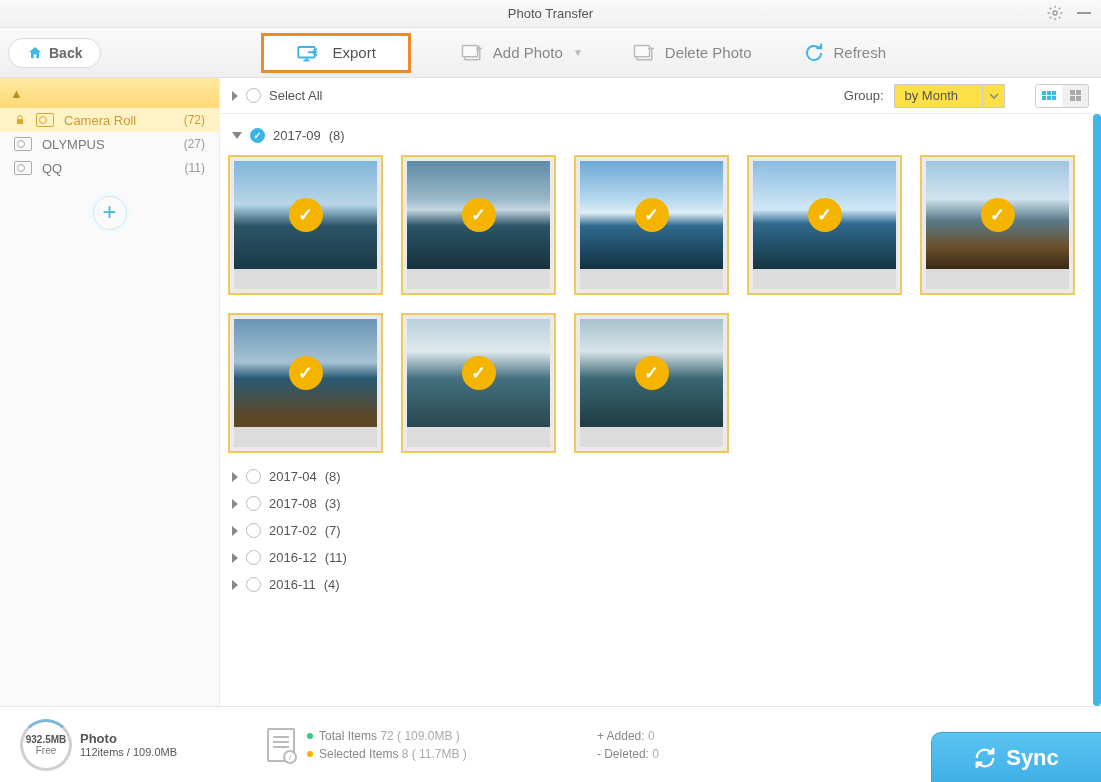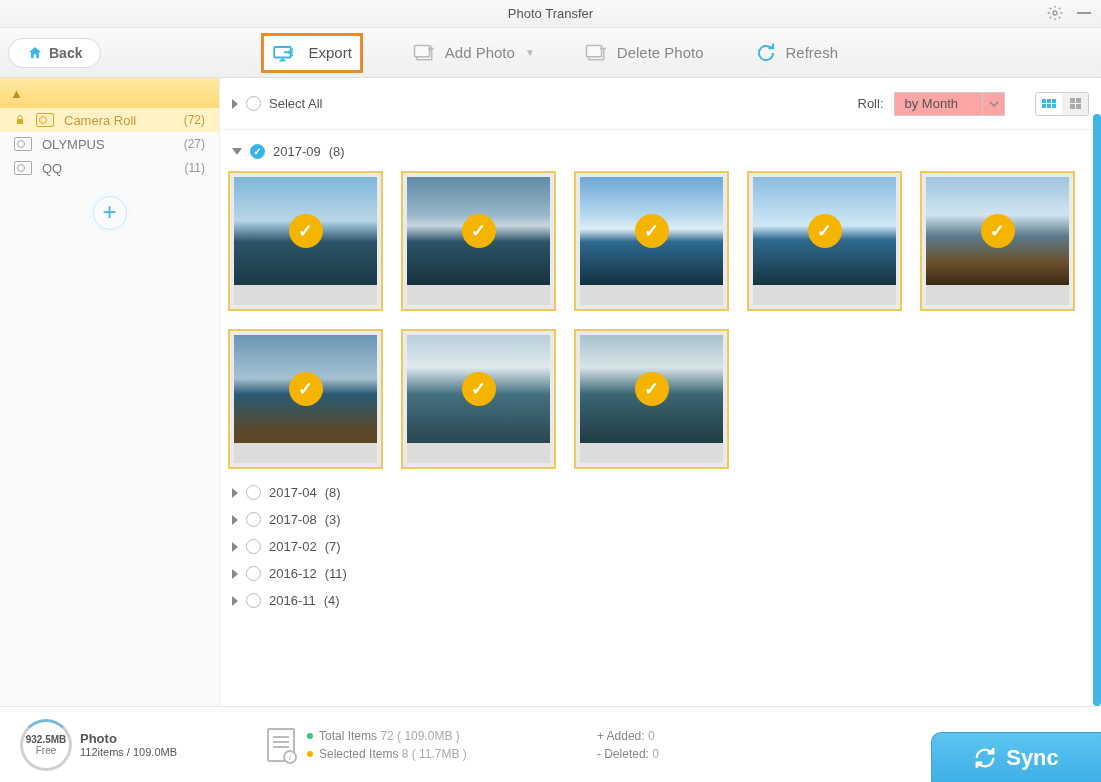--- a/index.html
+++ b/index.html
@@ -4,45 +4,45 @@
 <style>
   * { box-sizing: border-box; margin: 0; padding: 0; font-family: "Segoe UI", Arial, sans-serif; }
   body { width: 1101px; height: 782px; background: #fff; overflow: hidden; font-size: 13px; color: #555;}
   .titlebar { height: 28px; background: linear-gradient(#f9f9f9,#f1f1f1); display:flex; align-items:center; justify-content:center; position:relative; border-bottom:1px solid #e6e6e6;}
   .titlebar .controls { position:absolute; right:10px; top:5px; display:flex; gap:14px; align-items:center;}
   .titlebar .gear { width:16px; height:16px; }
   .toolbar { height: 50px; background: linear-gradient(#fafafa,#efefef); display:flex; align-items:center; padding-left:8px; border-bottom:1px solid #e0e0e0;}
   .back-btn { display:flex; align-items:center; gap:6px; padding:6px 18px; border-radius:16px; border:1px solid #d9d9d9; background:#fff; font-weight:bold; color:#6a6a6a; font-size:14px; cursor:pointer;}
   .tool-actions { display:flex; gap:50px; margin-left:160px;}
   .tool-item { display:flex; align-items:center; gap:8px; font-size:15px; color:#888; cursor:pointer;}
-  .tool-item.highlight { border:3px solid #ec8b27; padding:6px 8px; background:#fff; color:#555;gap:12px;}
+  .tool-item.highlight { border:3px solid #ec8b27; padding:6px 32px; background:#fff; color:#555;gap:12px;}
   .tool-icon { width:24px; height:22px; display:inline-block; }
   .add-chev { font-size:10px; color:#bbb; margin-left:2px;}
   .body { display:flex; height: 628px; }
   .sidebar { width:220px; background:#fafafa; border-right:1px solid #eee; display:flex; flex-direction:column;}
   .device-row { height:30px; background:linear-gradient(#ffe9a0,#ffd977); display:flex; align-items:center; padding-left:10px; gap:8px;}
   .sb-item { height:24px; display:flex; align-items:center; gap:10px; padding:0 14px; cursor:pointer; color:#7a7a7a; }
   .sb-item .count { margin-left:auto; color:#9a9a9a; font-size:12px;}
   .sb-item.active { background:#fff3c6; color:#cc9a33;}
   .sb-item.active .count{ color:#cc9a33;}
   .sb-item .lock { width:12px; height:12px; color:#dca92e;}
   .sb-item .ic { width:18px; height:14px; border:1px solid #aaa; border-radius:2px; position:relative; }
   .sb-item.active .ic{ border-color:#dca92e;}
   .sb-item .ic::after{content:""; position:absolute; left:2px; top:2px; width:6px; height:6px; border-radius:50%; border:1px solid #aaa;}
   .sb-item.active .ic::after{border-color:#dca92e;}
   .add-album { width:34px; height:34px; border-radius:50%; border:1px solid #cde7f2; color:#3fb6e6; font-size:24px; line-height:30px; text-align:center; margin:16px auto; cursor:pointer; box-shadow:0 0 0 4px #f2fafd;}
   .main { flex:1; display:flex; flex-direction:column; position:relative;}
-  .filter-bar { height:52px; border-bottom:1px solid #eee; display:flex; align-items:center; padding:0 12px; gap:8px;}
+  .filter-bar { height:36px; border-bottom:1px solid #eee; display:flex; align-items:center; padding:0 12px; gap:8px;}
   .tri { width:0; height:0; border-left:6px solid #888; border-top:5px solid transparent; border-bottom:5px solid transparent; cursor:pointer;}
   .tri.down { border-left:5px solid transparent; border-right:5px solid transparent; border-top:7px solid #888; border-bottom:none;}
   .chk { width:15px; height:15px; border:1px solid #bbb; border-radius:50%; display:inline-flex; align-items:center; justify-content:center; cursor:pointer; background:#fff;}
   .chk.on { background:#39b3e6; border-color:#39b3e6; }
   .chk.on::after { content:"✓"; color:#fff; font-size:10px; font-weight:bold;}
   .filter-bar .right { margin-left:auto; display:flex; align-items:center; gap:10px;}
-  .group-select { display:flex; align-items:center; border:1px solid #ccc; background:#fca5a5; height:24px;}
+  .group-select { display:flex; align-items:center; border:1px solid #ccc; background:#fde047; height:24px;}
   .group-select .val { padding:0 24px 0 10px;}
   .group-select .dd { width:22px; height:22px; border-left:1px solid #ccc; display:flex; align-items:center; justify-content:center;}
   .view-toggle { display:flex; border:1px solid #ccc; border-radius:3px; overflow:hidden; margin-left:20px;}
   .view-toggle div { width:26px; height:22px; display:flex; align-items:center; justify-content:center; cursor:pointer;}
   .view-toggle div.active { background:#fff;}
   .view-toggle div:not(.active){ background:#f0f0f0;}
   .grid-ic { display:grid; grid-template-columns:4px 4px 4px; grid-template-rows:4px 4px; gap:1px;}
   .grid-ic span{ background:#3fb6e6;}
   .grid-ic.gray span{ background:#aaa;}
   .grid-ic.big { grid-template-columns:5px 5px; grid-template-rows:5px 5px; gap:1px;}
@@ -161,21 +161,21 @@
     </div>
     <div class="add-album">+</div>
   </div>
 
   <div class="main">
     <div class="filter-bar">
       <span class="tri"></span>
       <span class="chk"></span>
       <span>Select All</span>
       <div class="right">
-        <span>Roll:</span>
+        <span>Group:</span>
         <div class="group-select">
           <span class="val">by Month</span>
           <span class="dd">
               <svg width="10" height="6" viewBox="0 0 10 6">
                 <path d="M1 1l4 4 4-4" fill="none" stroke="#888" stroke-width="1.5"></path>
               </svg>
             </span>
         </div>
         <div class="view-toggle">
           <div class="active">

